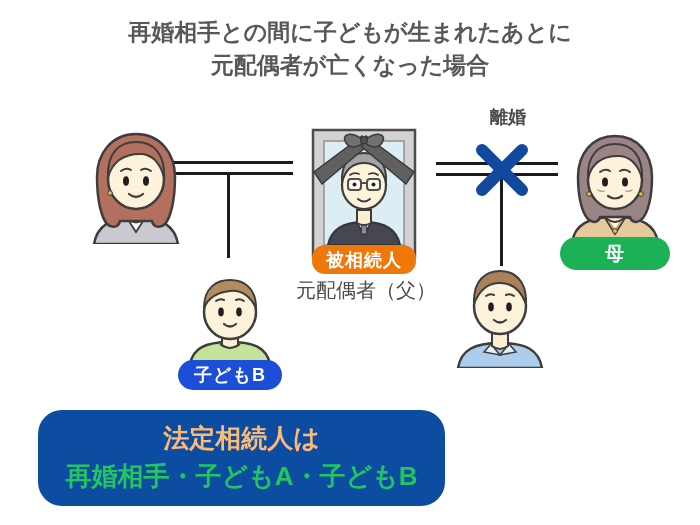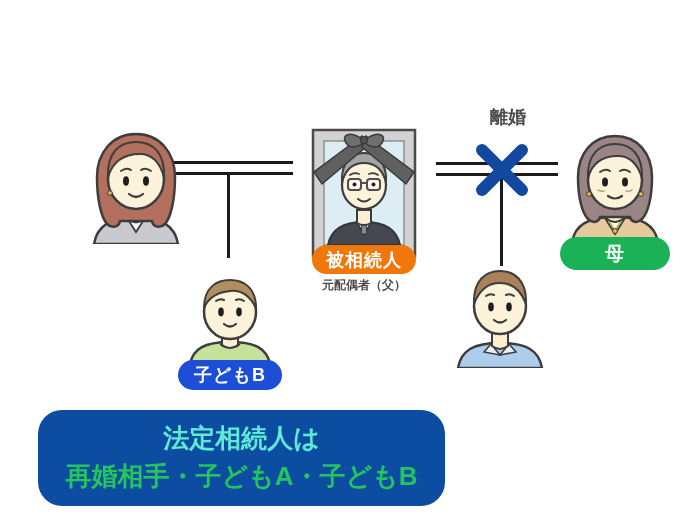--- a/index.html
+++ b/index.html
@@ -5,44 +5,48 @@
   html,body{margin:0;padding:0;background:#ffffff;}
   .stage{position:relative;width:700px;height:525px;background:#ffffff;overflow:hidden;
          font-family:"Liberation Sans","DejaVu Sans",sans-serif;}
   .title{position:absolute;left:0;top:16px;width:700px;text-align:center;
          font-size:23px;font-weight:700;color:#595757;line-height:1.42;}
   .hline{position:absolute;height:3px;background:#1b1b1b;}
   .vline{position:absolute;width:3px;background:#1b1b1b;}
   .pill{position:absolute;border-radius:999px;color:#ffffff;font-weight:700;
         display:flex;align-items:center;justify-content:center;letter-spacing:1px;}
   .pill-remarriage{left:76px;top:236px;width:118px;height:33px;font-size:19px;}
-  .pill-decedent{left:312px;top:245px;width:104px;height:29px;font-size:18px;}
+  .pill-decedent{left:312px;top:245px;width:104px;height:29px;font-size:18px;border-radius:13px;}
   .pill-mother{left:560px;top:237px;width:110px;height:33px;font-size:19px;}
   .pill-childB{left:178px;top:360px;width:104px;height:30px;font-size:18px;}
   .pill-childA{left:452px;top:363px;width:101px;height:30px;font-size:18px;}
-  .sub-label{position:absolute;left:292px;top:277px;width:144px;text-align:center;
-             font-size:12px;font-weight:700;color:#4d4a4a;}
+  .sub-label{position:absolute;left:292px;top:277px;width:144px;text-align:right;
+             font-size:20px;font-weight:400;color:#4d4a4a;}
   .divorce-label{position:absolute;left:468px;top:105px;width:80px;text-align:center;
                  font-size:18px;font-weight:700;color:#4d4a4a;}
   .char{position:absolute;}
   .char-remarriage{left:80px;top:127px;width:112px;height:117px;}
   .char-photo{left:310px;top:127px;width:108px;height:132px;}
   .char-mother{left:560px;top:130px;width:110px;height:112px;}
   .char-childB{left:182px;top:278px;width:96px;height:86px;}
   .char-childA{left:450px;top:266px;width:100px;height:102px;}
   .x-mark{position:absolute;left:473px;top:141px;width:58px;height:58px;}
   .result-box{position:absolute;left:38px;top:410px;width:407px;height:96px;border-radius:24px;
               display:flex;flex-direction:column;align-items:center;justify-content:center;
               font-size:26px;font-weight:700;line-height:1.45;text-align:center;}
 </style>
 </head>
 <body>
 
 <div class="stage">
 
+  <div class="title">
+    <div>再婚相手との間に子どもが生まれたあとに</div>
+    <div>元配偶者が亡くなった場合</div>
+  </div>
 
   <div class="hline" style="left:173px;top:161px;width:120px;"></div>
   <div class="hline" style="left:173px;top:172px;width:120px;"></div>
   <div class="vline" style="left:227px;top:172px;height:86px;"></div>
   <div class="hline" style="left:436px;top:162px;width:122px;"></div>
   <div class="hline" style="left:436px;top:173px;width:122px;"></div>
   <div class="vline" style="left:500px;top:173px;height:93px;"></div>
 
   <div class="divorce-label">離婚</div>
 
@@ -145,17 +149,17 @@
     <line x1="9" y1="9" x2="49" y2="49" stroke-width="12" stroke-linecap="round" style="stroke: rgb(19, 72, 159);"></line>
     <line x1="49" y1="9" x2="9" y2="49" stroke-width="12" stroke-linecap="round" style="stroke: rgb(19, 72, 159);"></line>
   </svg>
 
   <div class="pill pill-decedent" style="background-color: rgb(240, 120, 10);">被相続人</div>
   <div class="sub-label">元配偶者（父）</div>
   <div class="pill pill-mother" style="background-color: rgb(26, 177, 87);">母</div>
   <div class="pill pill-childB" style="background-color: #1d4ed8;">子どもB</div>
 
   <div class="result-box" style="background-color: rgb(12, 77, 162);">
-    <div style="color: #5eead4;">法定相続人は</div>
+    <div style="color: #fdba74;">法定相続人は</div>
     <div style="color: #22c55e;">再婚相手・子どもA・子どもB</div>
   </div>
 
 </div>
 
 </body></html>

